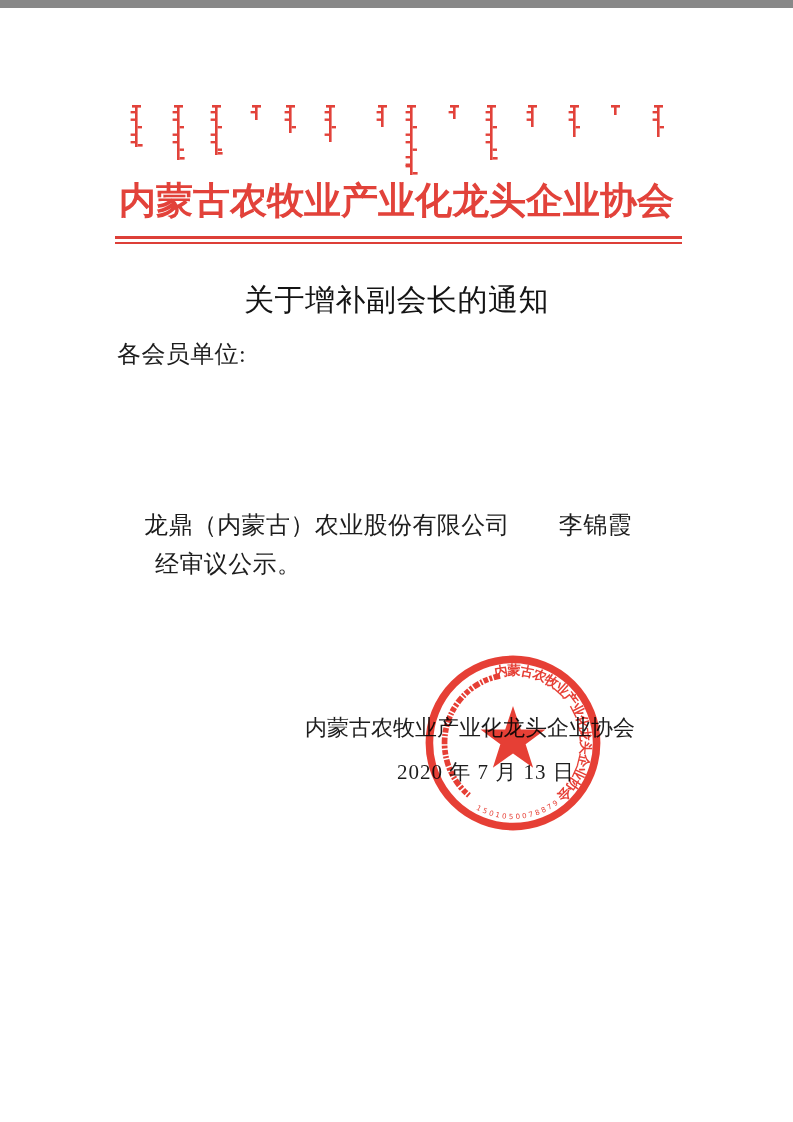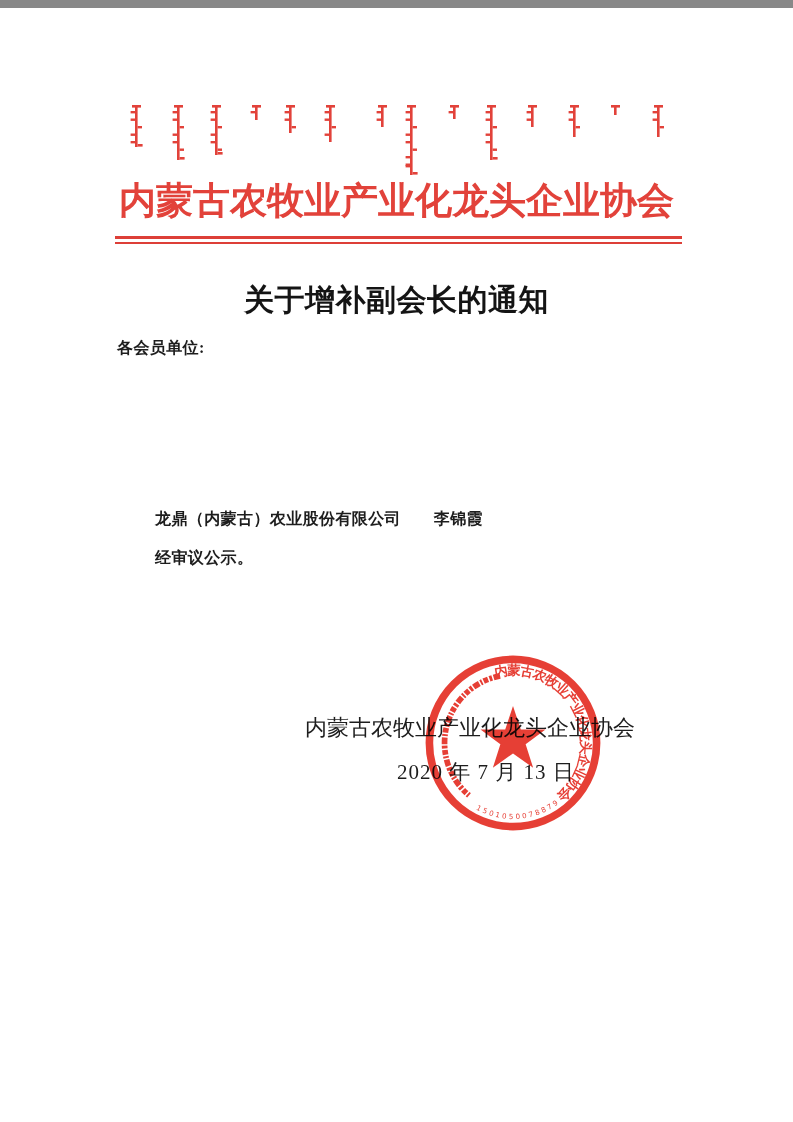--- a/index.html
+++ b/index.html
@@ -25,30 +25,29 @@
   }
   .double-rule{
     position:absolute;left:115px;top:228px;width:567px;height:3px;
     border-top:3px solid #dd3f38;
     border-bottom:2px solid #dd3f38;
   }
   
   .notice-title{
     position:absolute;left:0;top:272px;width:793px;
     text-align:center;
-    font-size:30px;font-weight:bold;letter-spacing:0.5px;
+    font-size:30px;font-weight:normal;letter-spacing:0.5px;
     color:#141414;
     white-space:nowrap;
   }
   .body-line{
     position:absolute;
-    font-size:16px;letter-spacing:0.4px;
+    font-size:24px;letter-spacing:0.4px;
     color:#1d1d1d;
     white-space:nowrap;
-    font-weight:bold;
   }
   
   .sig-org{
     position:absolute;left:305px;top:705px;
     font-size:22px;color:#1d1d1d;white-space:nowrap;
   }
   .sig-date{
     position:absolute;left:397px;top:750px;
     font-size:21px;color:#1d1d1d;letter-spacing:1px;white-space:nowrap;
   }
@@ -179,21 +178,21 @@
       </g>
     </svg>
 
   <div class="org-name-red">内蒙古农牧业产业化龙头企业协会</div>
 
   <div class="double-rule"></div>
 
   <div class="notice-title">关于增补副会长的通知</div>
 
   <div class="body-line" style="left:117px;top:330px">各会员单位:</div>
-  <div class="body-line" style="left:155px;top:501px">龙鼎（内蒙古）农业股份有限公司　　李锦霞</div>
+  <div class="body-line" style="left:144px;top:501px">龙鼎（内蒙古）农业股份有限公司　　李锦霞</div>
   <div class="body-line" style="left:155px;top:540px">经审议公示。</div>
 
   <div class="sig-org">内蒙古农牧业产业化龙头企业协会</div>
   <div class="sig-date">2020 年 7 月 13 日</div>
 
   <svg class="seal" viewBox="0 0 200 200">
 
     <circle cx="100" cy="100" r="88" fill="none" stroke="#e32419" stroke-width="8"></circle>
 
     <path d="M 53.7,155.2 A 72,72 0 0 1 87.5,29.1" fill="none" stroke="#e32419" stroke-width="6" stroke-dasharray="2 1.6 5 1.6 3 1.6 7 1.6"></path>

